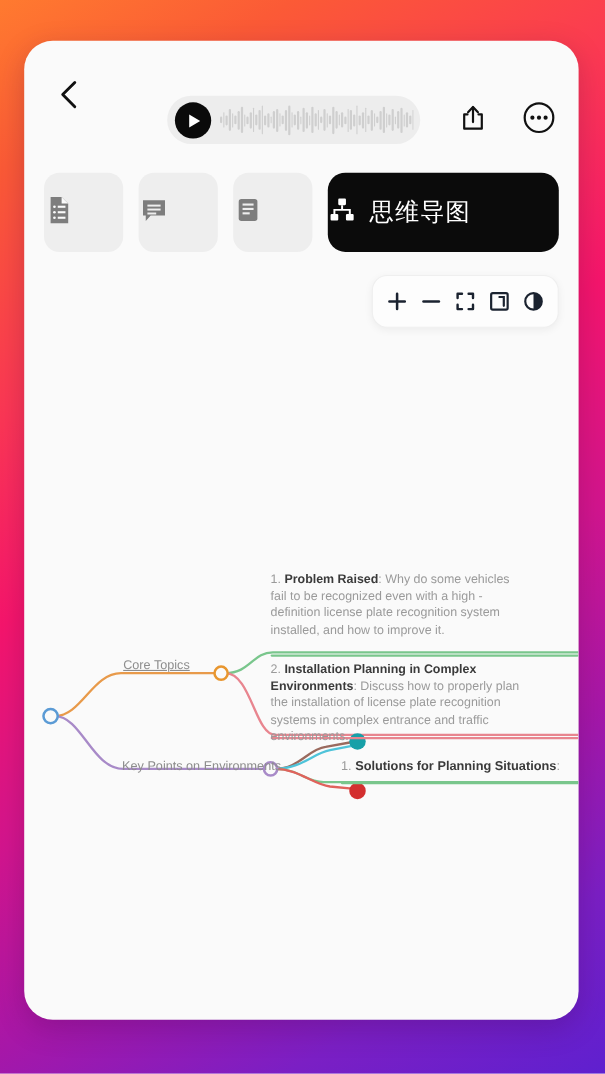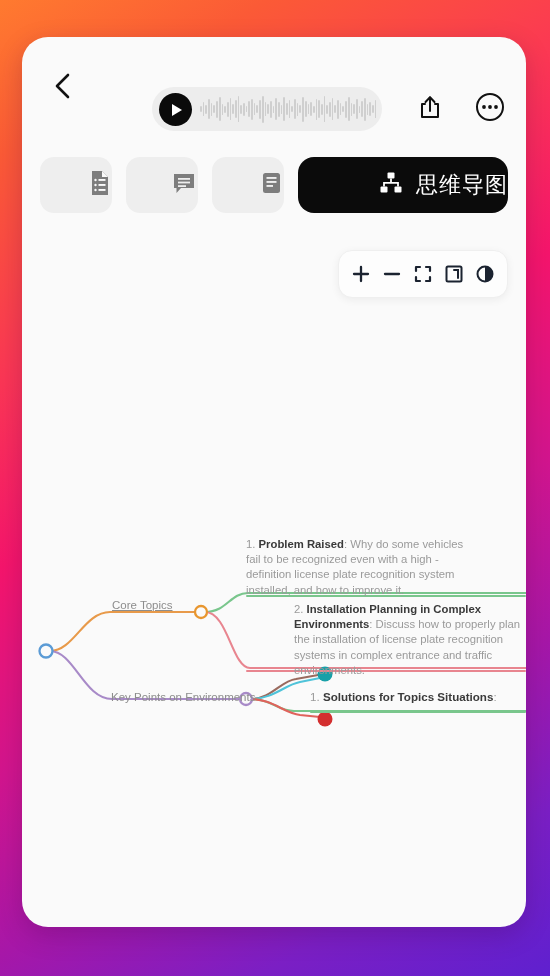--- a/index.html
+++ b/index.html
@@ -95,24 +95,24 @@
 
   
   .tabs {
     position: absolute;
     left: 0; top: 120px;
     width: 504px; height: 72px;
   }
   .tab {
     position: absolute;
     top: 0;
-    height: 56px;
+    height: 72px;
     background: #eeeeee;
     border-radius: 14px;
-    display: flex; align-items: center; justify-content: flex-end;
+    display: flex; align-items: center; justify-content: flex-start;
   }
   .tab-1 { left: 18px;  width: 72px; }
   .tab-2 { left: 104px; width: 72px; }
   .tab-3 { left: 190px; width: 72px; }
   .tab-active {
     left: 276px; width: 210px;
     background: #0b0b0b;
     border-radius: 16px;
     gap: 12px;
   }
@@ -166,22 +166,22 @@
 
   .node-text {
     position: absolute;
     font-size: 11.3px;
     line-height: 15.2px;
     color: #9a9a9a;
     width: 232px;
   }
   .node-text b { color: #3a3a3a; font-weight: bold; }
   .node-text .num { color: #9a9a9a; }
-  .node-1 { left: 224px; top: 238px; }
-  .node-2 { left: 224px; top: 303px; margin-left: 48px; }
+  .node-1 { left: 224px; top: 221px; }
+  .node-2 { left: 224px; top: 303px; }
   .node-3 { left: 288px; top: 390px; width: 215px; font-size: 11.6px; }
 
   .underline {
     position: absolute;
     height: 1.6px;
     border-radius: 1px;
   }
   .ul-1 { left: 224px; top: 296px;  width: 280px; background: #79c68c; }
   .ul-2 { left: 224px; top: 371px;  width: 280px; background: #e8858f; }
   .ul-3 { left: 288px; top: 412px;  width: 216px; background: #79c68c; }
@@ -423,16 +423,16 @@
       <b>Problem Raised</b><span>: Why do some vehicles fail to be recognized even with a high - definition license plate recognition system installed, and how to improve it.</span>
     </div>
 
     <div class="node-text node-2">
       <span class="num">2.</span>
       <b>Installation Planning in Complex Environments</b><span>: Discuss how to properly plan the installation of license plate recognition systems in complex entrance and traffic environments.</span>
     </div>
 
     <div class="node-text node-3">
       <span class="num">1.</span>
-      <b>Solutions for Topics Situations</b><span>:</span>
+      <b>Solutions for Planning Situations</b><span>:</span>
     </div>
   </div>
 </div>
 
 </body></html>

